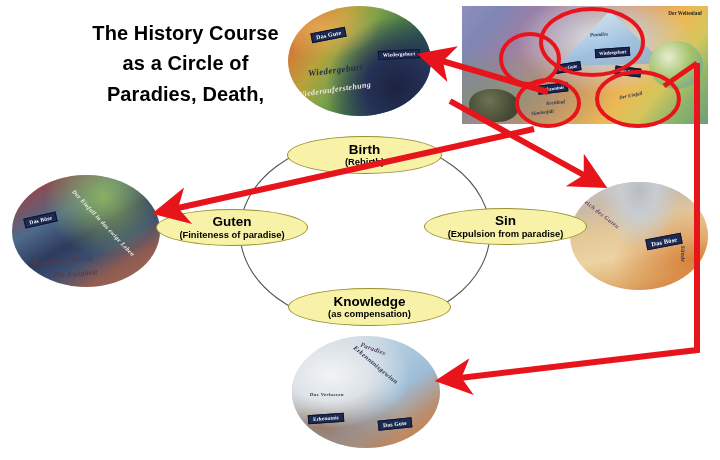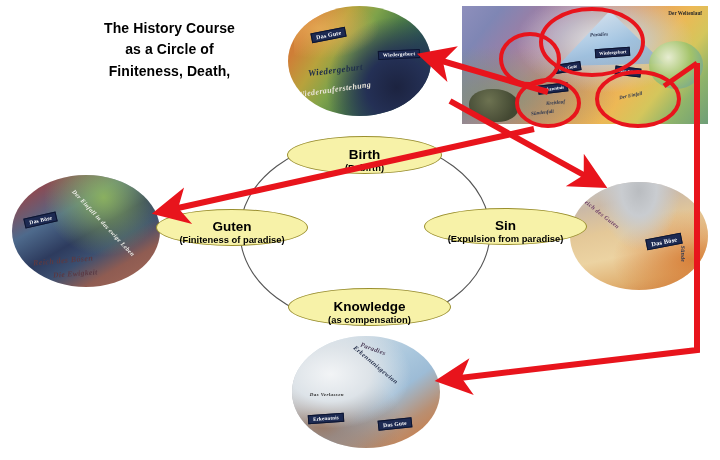--- a/index.html
+++ b/index.html
@@ -7,38 +7,38 @@
     width:720px;height:460px;
     background:#ffffff;
     font-family:"Liberation Sans", sans-serif;
     overflow:hidden;
     position:relative;
   }
   #stage{position:absolute;inset:0;width:720px;height:460px;}
 
   
   #title-block{
-    position:absolute;left:52px;top:18px;width:235px;
+    position:absolute;left:68px;top:18px;width:235px;
     text-align:center;
-    font-size:14px;font-weight:bold;color:#000000;
+    font-size:20px;font-weight:bold;color:#000000;
     line-height:1.52;
     letter-spacing:.1px;
   }
   #title-block .tline{display:block;white-space:nowrap;}
 
   
   svg.layer{position:absolute;left:0;top:0;width:720px;height:460px;overflow:visible;}
   #svg-circle{z-index:4;}
   #svg-arrows{z-index:9;}
 
   
   .node{
     position:absolute;
     z-index:6;
-    display:flex;flex-direction:column;align-items:center;justify-content:flex-end;
+    display:flex;flex-direction:column;align-items:center;justify-content:center;
     background:#f7f2a8;
     border:1px solid #9a8f2e;
     border-radius:50%/50%;
     box-sizing:border-box;
     text-align:center;
     color:#000;
   }
   .node .n-main{font-size:13.5px;font-weight:bold;line-height:1.02;}
   .node .n-sub{font-size:9.4px;font-weight:bold;line-height:1.05;margin-top:1px;}
   #node-birth{left:287px;top:136px;width:155px;height:38px;}
@@ -161,21 +161,21 @@
   #svg-mural-circles{position:absolute;left:0;top:0;width:720px;height:460px;z-index:8;overflow:visible;}
 </style>
 </head>
 <body>
 
 <div id="stage">
 
   <div id="title-block">
     <span class="tline">The History Course</span>
     <span class="tline">as a Circle of</span>
-    <span class="tline">Finiteness, Death,</span>
+    <span class="tline">Paradies, Death,</span>
   </div>
 
   <svg id="svg-circle" class="layer" viewBox="0 0 720 460">
     <ellipse cx="365" cy="232" rx="125" ry="93" fill="none" stroke="#555555" stroke-width="1.1"></ellipse>
   </svg>
 
   <div id="mural">
     <div class="m-sky"></div>
     <div class="m-globe"></div>
     <div class="m-rock"></div>

